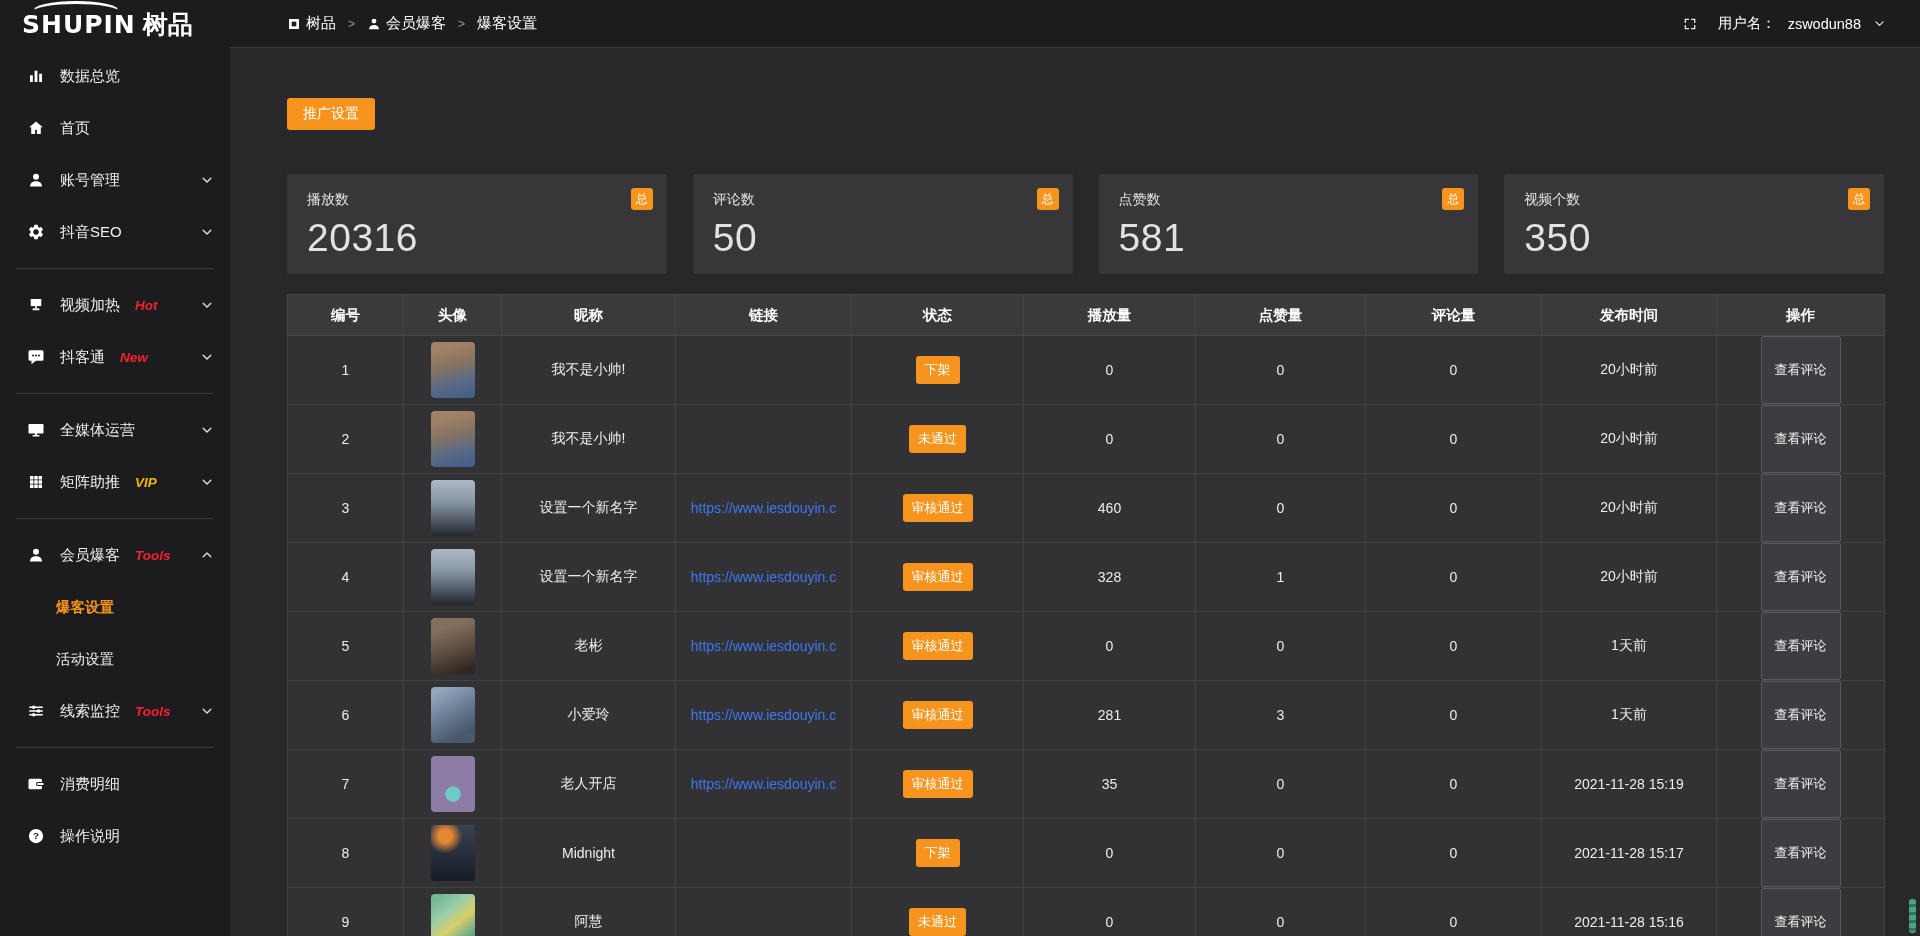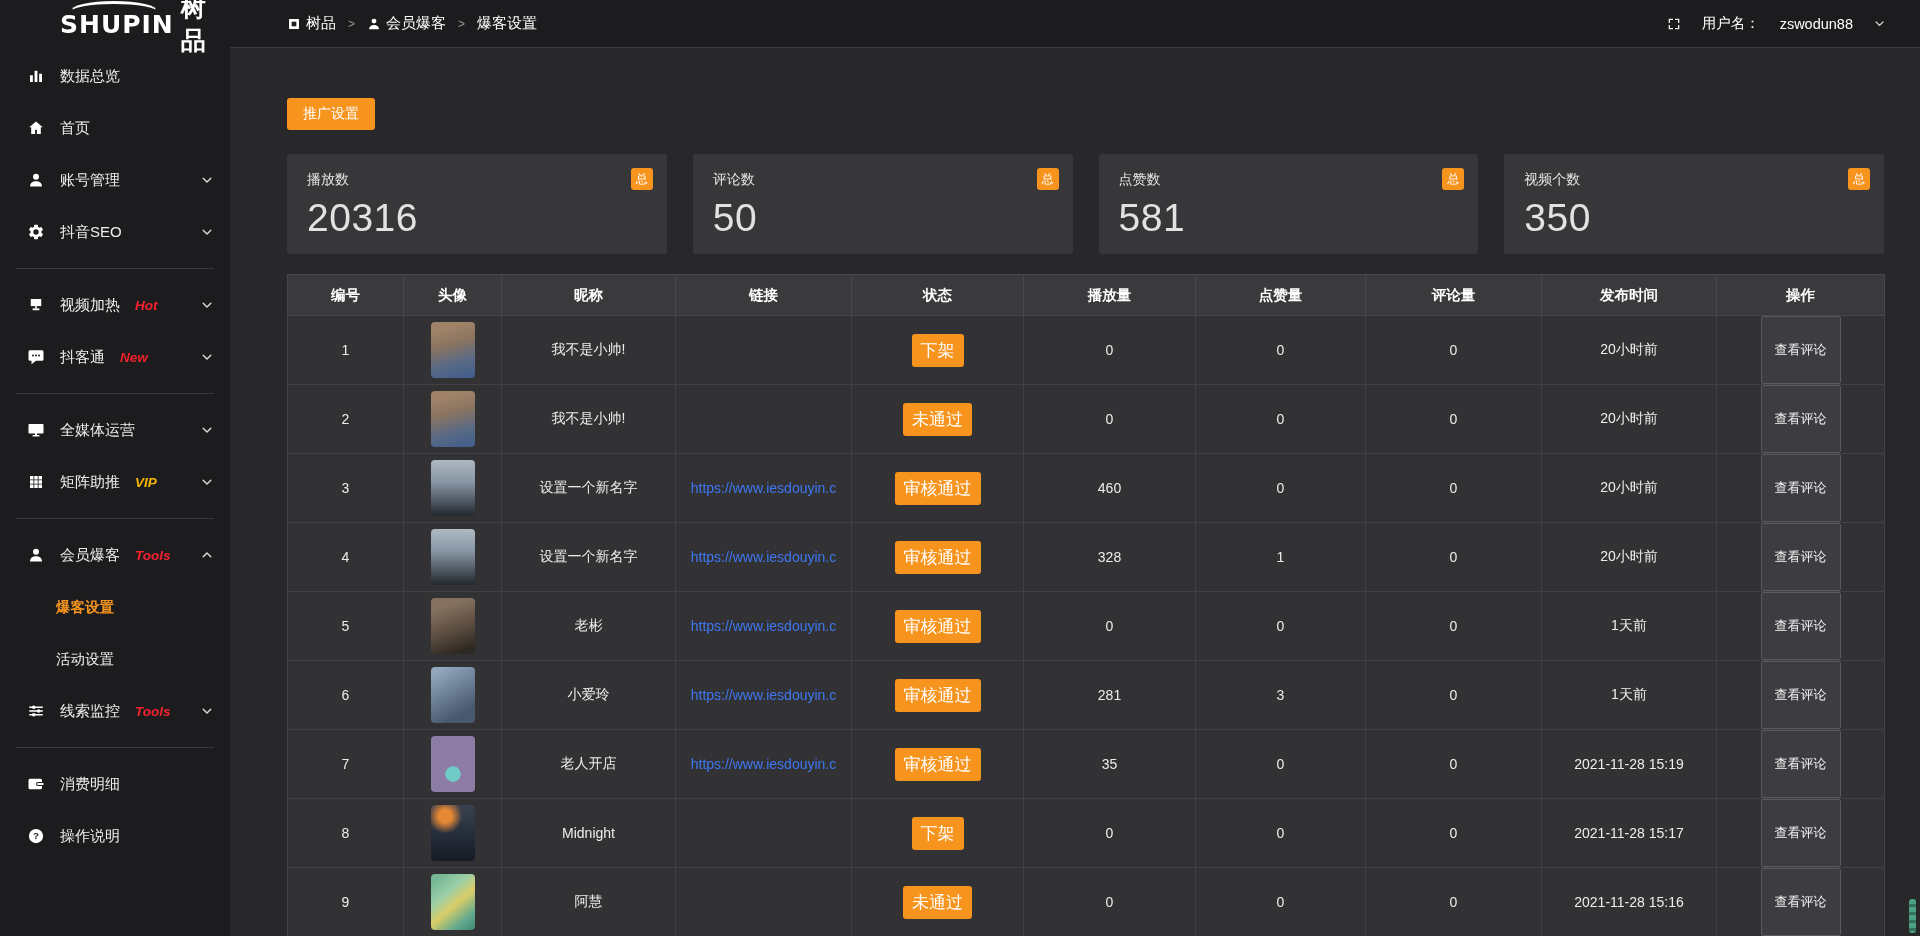--- a/index.html
+++ b/index.html
@@ -2,21 +2,21 @@
 <html><head>
 <meta charset="utf-8">
 <style>
   * { margin:0; padding:0; box-sizing:border-box; }
   html,body { width:1920px; height:936px; overflow:hidden; background:#28282a;
     font-family:"Liberation Sans","DejaVu Sans",sans-serif; }
   .layout { display:flex; width:1920px; height:936px; }
 
   
   .sidebar { width:230px; height:936px; background:#1c1c1e; flex-shrink:0; }
-  .logo { height:48px; display:flex; align-items:center; padding-left:22px; gap:7px;margin-left:38px; }
+  .logo { height:48px; display:flex; align-items:center; padding-left:22px; gap:7px; }
   .logo-en { position:relative; color:#fff; font-weight:bold; font-size:25px; letter-spacing:1px;
     font-family:"DejaVu Sans",sans-serif; }
   .logo-en::before { content:""; position:absolute; left:10px; top:-9px; width:86px; height:18px;
     border-top:3px solid #fff; border-left:1px solid transparent; border-right:1px solid transparent;
     border-radius:50% 50% 0 0; }
   .logo-cn { color:#fff; font-weight:bold; font-size:25px; }
   .sb-menu { margin-top:2px; }
   .sb-item { height:52px; display:flex; align-items:center; padding:0 16px 0 27px; color:#eee;
     font-size:15px; cursor:pointer; }
   .sb-icon { width:18px; height:18px; margin-right:15px; color:#fff; flex-shrink:0; }
@@ -31,46 +31,46 @@
   
   .main { flex:1; display:flex; flex-direction:column; min-width:0; }
   .topbar { height:48px; background:#1c1c1e; border-bottom:1px solid #39393c; display:flex;
     align-items:center; padding:0 34px 0 57px; flex-shrink:0; }
   .breadcrumb { display:flex; align-items:center; gap:10px; color:#fff; font-size:15px; }
   .bc-item { display:flex; align-items:center; gap:5px; cursor:pointer; }
   .bc-icon { width:14px; height:14px; color:#fff; }
   .bc-sep { color:#9a9a9a; font-size:12px; padding:0 2px; }
   .topbar-right { margin-left:auto; display:flex; align-items:center; gap:20px; color:#fff; }
   .fs-icon { width:16px; height:16px; color:#e8e8e8; cursor:pointer; }
-  .user-box { display:flex; align-items:center; gap:20px; font-size:14.5px; cursor:pointer; }
+  .user-box { display:flex; align-items:center; gap:12px; font-size:14.5px; cursor:pointer; }
   .chev { width:13px; height:13px; color:#ddd; }
 
   .content { flex:1; padding:0 36px 0 57px; }
   .promo-btn { margin-top:50px; height:32px; padding:0 16px; background:#f7941e; color:#fff;
     border:none; border-radius:3px; font-size:14px; cursor:pointer;
     font-family:"Liberation Sans","DejaVu Sans",sans-serif; }
 
   
-  .cards { display:flex; gap:26px; margin-top:24px; }
+  .cards { display:flex; gap:26px; margin-top:44px; }
   .card { flex:1; height:100px; background:#37373a; border-radius:2px; position:relative;
     padding:17px 20px; }
   .card-label { color:#e4e4e4; font-size:14px; }
   .card-badge { position:absolute; top:14px; right:14px; width:22px; height:22px; background:#f7941e;
     color:#fff; font-size:12px; border-radius:3px; display:flex; align-items:center; justify-content:center; }
   .card-value { color:#e2e2e2; font-size:39px; margin-top:7px; letter-spacing:0.5px; }
 
   
   .grid-table { width:100%; margin-top:20px; border-collapse:collapse; table-layout:fixed; }
   .grid-table th { height:41px; background:#3a3a3d; color:#fff; font-weight:bold; font-size:14.5px;
     border:1px solid #47474a; }
   .grid-table td { height:65px; background:#323235; color:#ededed; font-size:14px; text-align:center;
     border:1px solid #424245; overflow:hidden; white-space:nowrap; }
   .avatar { display:inline-block; width:44px; height:56px; border-radius:4px; vertical-align:middle; }
   .link { color:#3e77f2; text-decoration:none; font-size:14px; }
-  .badge { display:inline-block; background:#f7941e; color:#fff; font-size:17px; padding:5px 9px;
+  .badge { display:inline-block; background:#f7941e; color:#fff; font-size:13px; padding:5px 9px;
     border-radius:3px; cursor:pointer; }
   .act-btn { background:#3d3d41; color:#f0f0f0; border:1px solid #59595e; border-radius:2px;
     padding:24px 13px; font-size:13px; cursor:pointer;
     font-family:"Liberation Sans","DejaVu Sans",sans-serif; }
 
   
   .av-a1,.av-a2 { background:linear-gradient(165deg,#a08268 15%,#8a7460 40%,#5a6a85 70%,#3f5d8c); }
   .av-a3,.av-a4 { background:linear-gradient(180deg,#aeb9c4 0%,#8795a3 40%,#4c5560 75%,#23262c); }
   .av-a5 { background:linear-gradient(160deg,#84705f 20%,#5d4e41 55%,#2e2822 90%); }
   .av-a6 { background:linear-gradient(150deg,#93a7bd 10%,#6c7f96 45%,#49586c 80%); }

